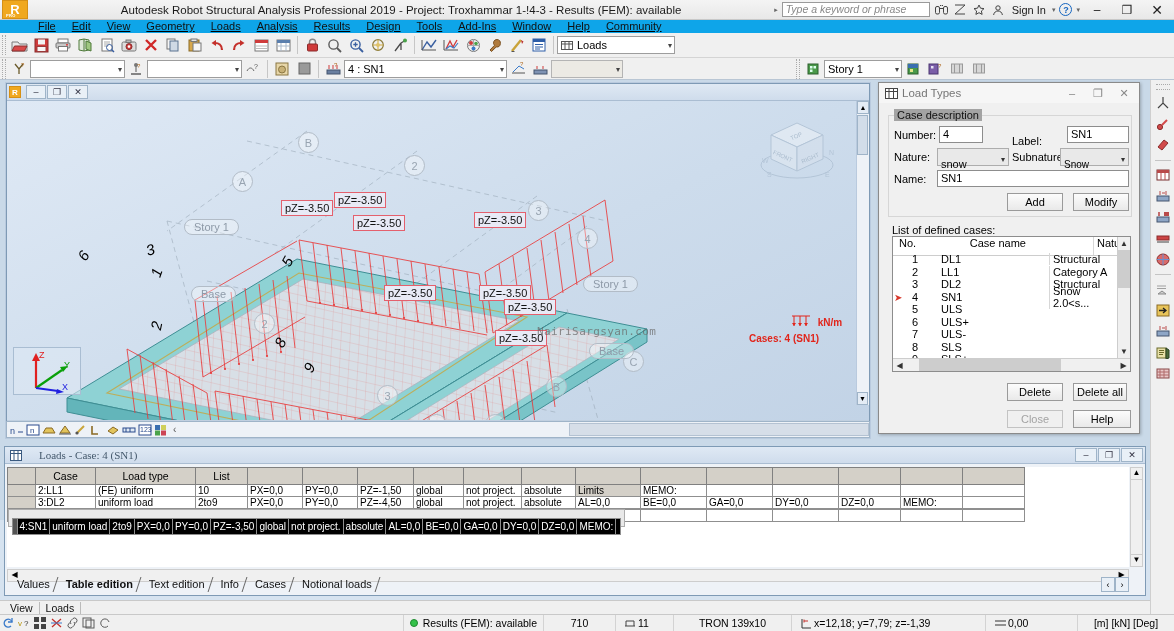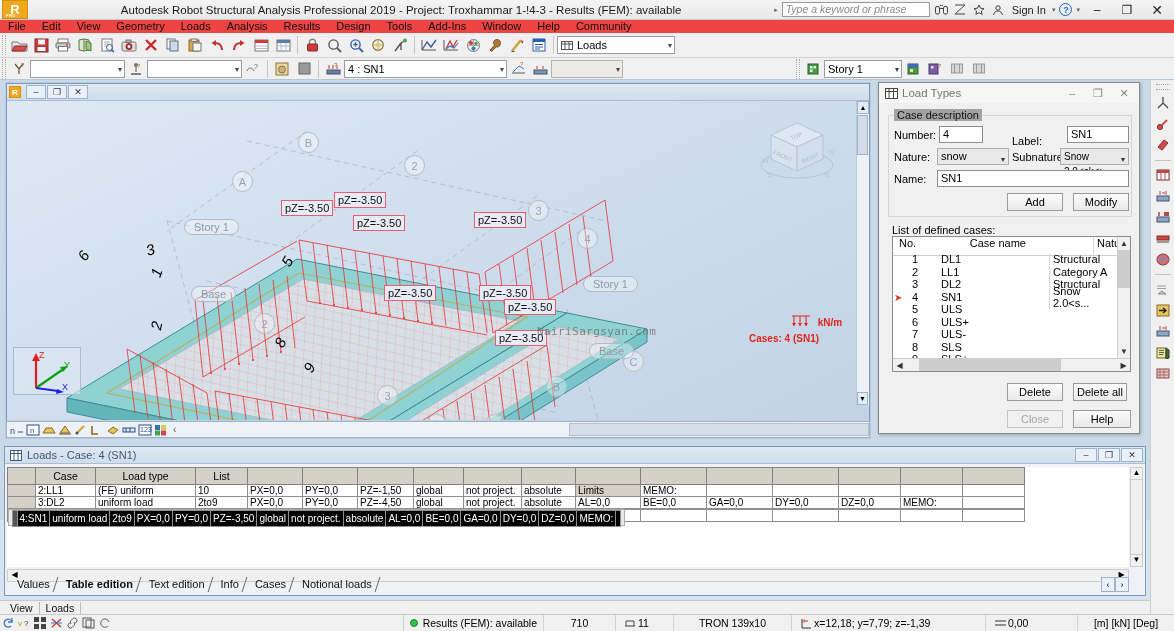--- a/index.html
+++ b/index.html
@@ -40,21 +40,21 @@
   .help-q {
     width:13px;height:13px;border-radius:50%;border:1.4px solid #1565c0;
     color:#1565c0;font-size:9px;font-weight:bold;display:flex;align-items:center;justify-content:center;
   }
   .winbtn { width:26px; height:19px; display:flex; align-items:center; justify-content:center; font-size:12px; color:#222; }
   .winbtn.close { font-size:14px; }
 
   
   .menubar {
     position:absolute; left:0; top:20px; width:1174px; height:13px;
-    background:#ef4444; display:flex; align-items:center; 
+    background:#0ea5e9; display:flex; align-items:center; padding-left:30px;text-decoration:underline;
   }
   .menubar .mi { font-size:11px; padding:0 8px; color:#111; line-height:13px;}
 
   
   .toolbar1 {
     position:absolute; left:0; top:33px; width:1174px; height:25px;
     background:#f0f0f0; border-bottom:1px solid #d4d4d4;
     display:flex; align-items:center;
   }
   .tbtn { width:22px; height:22px; display:flex; align-items:center; justify-content:center; }
@@ -171,21 +171,21 @@
     background:#f0f0f0; border:1px solid #8a8a8a; box-shadow:1px 1px 3px rgba(0,0,0,.25);
   }
   .dlg .dhead { height:20px; background:#f6f6f6; display:flex; align-items:center; padding:0 2px; }
   .dlg .dtitle { font-size:11.5px; color:#777; flex:1; padding-left:4px;}
   .dlg .dbtn { width:26px;height:18px;display:flex;align-items:center;justify-content:center;font-size:11px;color:#888;}
   .grp { position:absolute; border:1px solid #d6d6d6; }
   .grp-title { position:absolute; background:#a3a3a3; font-size:11px; padding:0 3px; color:#111;}
   .fld { position:absolute; background:#fff; border:1px solid #8d8d8d; height:17px; font-size:11px; line-height:15px; padding:0 3px;}
   .sel {
     position:absolute; background:#e9e9e9; border:1px solid #adadad; height:17px;
-    font-size:11px; line-height:15px; padding:0 3px;
+    font-size:11px; line-height:15px; padding:8px 3px;
   }
   .sel .ar { position:absolute; right:3px; top:3px; font-size:8px; color:#333;}
   .lab { position:absolute; font-size:11px; }
   .dbutton {
     position:absolute; background:linear-gradient(#fcfcfc,#e9e9e9);
     border:1px solid #9a9a9a; font-size:11px;
     display:flex; align-items:center; justify-content:center;
   }
   .dbutton.disabled { color:#a3a3a3; border-color:#c3c3c3; background:#f0f0f0;}
   .listbox {
@@ -205,21 +205,21 @@
 
   
   .tablewin {
     position:absolute; left:4px; top:446px; width:1142px; height:150px;
     background:#eef2f7; border:1px solid #7e9ab5;
   }
   .tablewin .thead {
     height:17px; background:linear-gradient(#dfe9f4,#cfdcec);
     display:flex; align-items:center; padding:0 2px; border-bottom:1px solid #aabdd2;
   }
-  .thead .ttitle { font-size:11px; color:#45596c; flex:1; padding-left:4px;}
+  .thead .ttitle { font-size:11px; color:#45596c; flex:1; padding-left:16px;font-family:Liberation Serif, serif;}
   .thead .tbtn2 {
     width:22px;height:14px;border:1px solid #9fb4c8;background:#e9f0f7;
     display:flex;align-items:center;justify-content:center;font-size:9px;color:#334;margin-left:1px;
   }
   .grid-wrap { position:absolute; left:2px; top:20px; right:16px; height:100px; overflow:hidden; background:#fff;}
   table.grid { border-collapse:collapse; table-layout:fixed; font-size:10px; }
   table.grid td, table.grid th {
     border:1px solid #8f8f8f; height:11px; padding:0 2px; overflow:hidden; white-space:nowrap;
     font-weight:normal; text-align:left; font-size:10px;
   }

